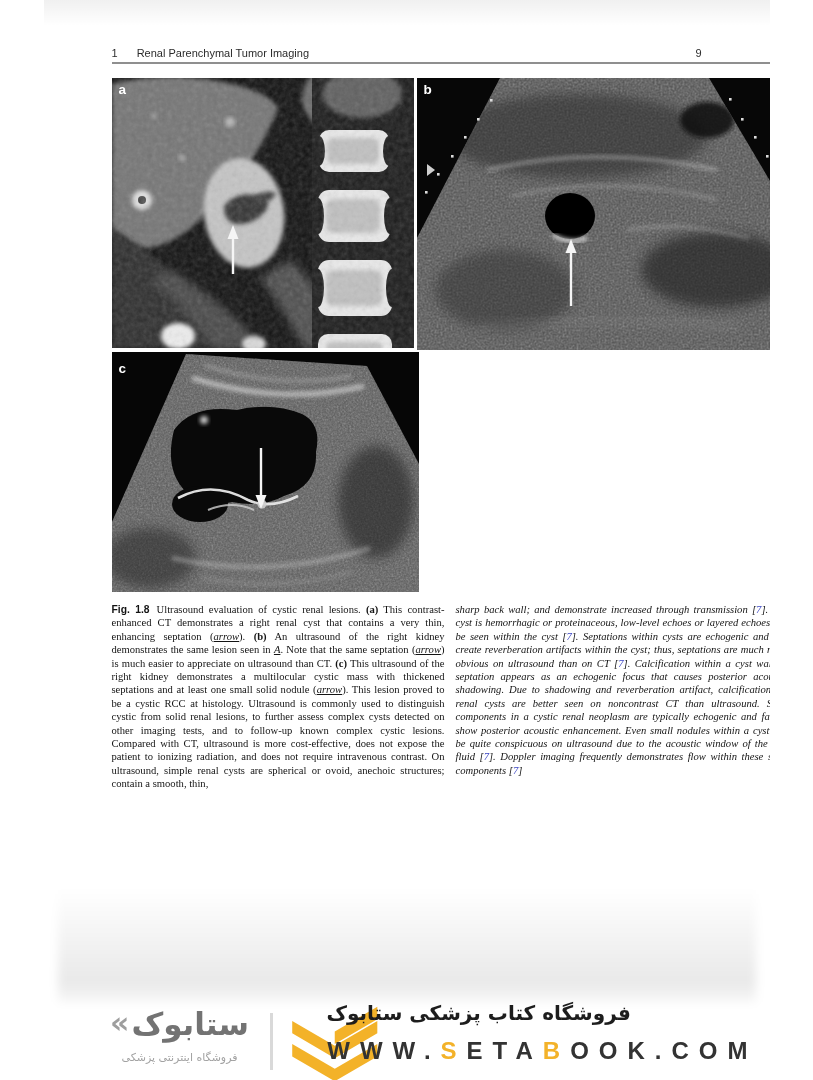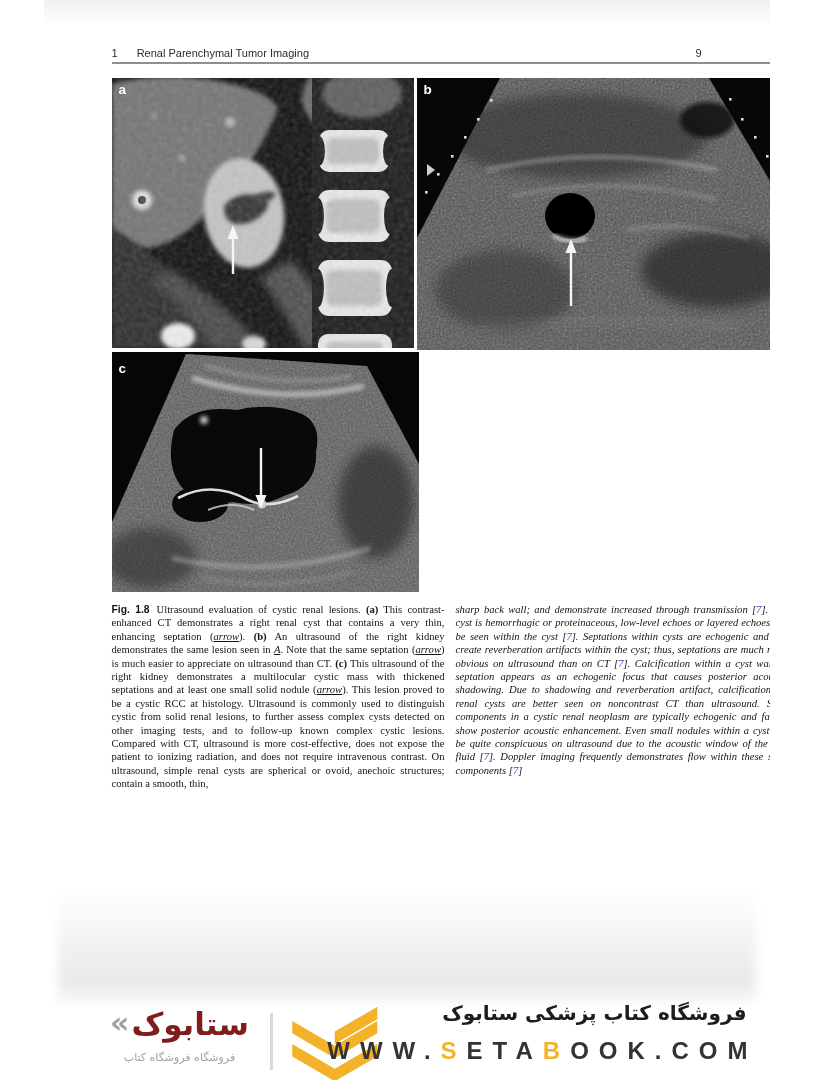--- a/index.html
+++ b/index.html
@@ -29,26 +29,26 @@
   .caption-left{left:68px;}
   .caption-right{left:412px;font-style:italic;}
   .fig-label{font-family:"Liberation Sans",sans-serif;font-weight:bold;font-size:10.3px;padding-right:7px;}
   .seg-bold{font-weight:bold;}
   .seg-italic{font-style:italic;text-decoration:underline;}
   .seg-ref{color:#3a45c4;}
   
   .logo-word{position:absolute;left:52px;top:1000px;width:168px;text-align:center;white-space:nowrap;
         font-family:"DejaVu Sans",sans-serif;font-weight:bold;font-size:31px;line-height:46px;}
   .logo-guillemet{color:#9e9e9e;font-size:30px;vertical-align:2px;margin-right:2px;}
-  .logo-name{color:#7f1d1d;}
+  .logo-name{color:#737373;}
   .logo-sub{position:absolute;left:52px;top:1051px;width:168px;text-align:center;
         font-family:"DejaVu Sans",sans-serif;font-size:11px;color:#a2a2a2;}
   .logo-bar{position:absolute;left:226px;top:1013px;width:3px;height:57px;background:#d9d9d9;}
   .logo-emblem{position:absolute;left:243px;top:1005px;width:92px;height:78px;}
-  .store-title{position:absolute;right:23px;top:1001px;width:420px;text-align:right;direction:rtl;
+  .store-title{position:absolute;right:23px;top:1001px;width:420px;text-align:left;direction:rtl;
         font-family:"DejaVu Sans",sans-serif;font-weight:bold;font-size:20px;color:#1d1d1d;}
   .store-url{position:absolute;right:12px;top:1037px;font-family:"Liberation Sans",sans-serif;
         font-weight:bold;font-size:24px;letter-spacing:10px;color:#333333;white-space:nowrap;}
   .store-url .seg-accent{color:#f3b229;}
 </style>
 </head>
 <body>
 
 <div class="page">
 
@@ -218,21 +218,21 @@
     </svg>
     <span class="panel-label">c</span>
   </div>
 
   <p class="caption caption-left"><span class="fig-label">Fig. 1.8</span><span><span>Ultrasound evaluation of cystic renal lesions. </span><span class="seg-bold">(a)</span><span> This contrast-enhanced CT demonstrates a right renal cyst that contains a very thin, enhancing septation (</span><span class="seg-italic">arrow</span><span>). </span><span class="seg-bold">(b)</span><span> An ultrasound of the right kidney demonstrates the same lesion seen in </span><span class="seg-italic">A</span><span>. Note that the same septation (</span><span class="seg-italic">arrow</span><span>) is much easier to appreciate on ultrasound than CT. </span><span class="seg-bold">(c)</span><span> This ultrasound of the right kidney demonstrates a multilocular cystic mass with thickened septations and at least one small solid nodule (</span><span class="seg-italic">arrow</span><span>). This lesion proved to be a cystic RCC at histology. Ultrasound is commonly used to distinguish cystic from solid renal lesions, to further assess complex cysts detected on other imaging tests, and to follow-up known complex cystic lesions. Compared with CT, ultrasound is more cost-effective, does not expose the patient to ionizing radiation, and does not require intravenous contrast. On ultrasound, simple renal cysts are spherical or ovoid, anechoic structures; contain a smooth, thin,</span></span></p>
   <p class="caption caption-right"><span><span>sharp back wall; and demonstrate increased through transmission [</span><span class="seg-ref">7</span><span>]. If a cyst is hemorrhagic or proteinaceous, low-level echoes or layered echoes can be seen within the cyst [</span><span class="seg-ref">7</span><span>]. Septations within cysts are echogenic and can create reverberation artifacts within the cyst; thus, septations are much more obvious on ultrasound than on CT [</span><span class="seg-ref">7</span><span>]. Calcification within a cyst wall or septation appears as an echogenic focus that causes posterior acoustic shadowing. Due to shadowing and reverberation artifact, calcifications in renal cysts are better seen on noncontrast CT than ultrasound. Solid components in a cystic renal neoplasm are typically echogenic and fail to show posterior acoustic enhancement. Even small nodules within a cyst can be quite conspicuous on ultrasound due to the acoustic window of the cyst fluid [</span><span class="seg-ref">7</span><span>]. Doppler imaging frequently demonstrates flow within these solid components [</span><span class="seg-ref">7</span><span>]</span></span></p>
 
   <div class="shade-bottom"></div>
 
   <div class="logo-word"><span class="logo-guillemet">«</span><span class="logo-name">ستابوک</span></div>
-  <div class="logo-sub">فروشگاه فروشگاه کتاب</div>
+  <div class="logo-sub">فروشگاه اینترنتی پزشکی</div>
   <div class="logo-bar"></div>
   <svg class="logo-emblem" viewBox="0 0 100 88">
     <polygon points="52,30 100,2 100,16 52,44" fill="#f3b229"></polygon>
     <polygon points="4,18 52,46 100,18 100,32 52,60 4,32" fill="#f3b229"></polygon>
     <polygon points="4,44 52,72 100,44 100,58 52,86 4,58" fill="#f3b229"></polygon>
   </svg>
   <div class="store-title">فروشگاه کتاب پزشکی ستابوک</div>
   <div class="store-url"><span>WWW.</span><span class="seg-accent">S</span><span>ETA</span><span class="seg-accent">B</span><span>OOK.COM</span></div>
 
 </div>

